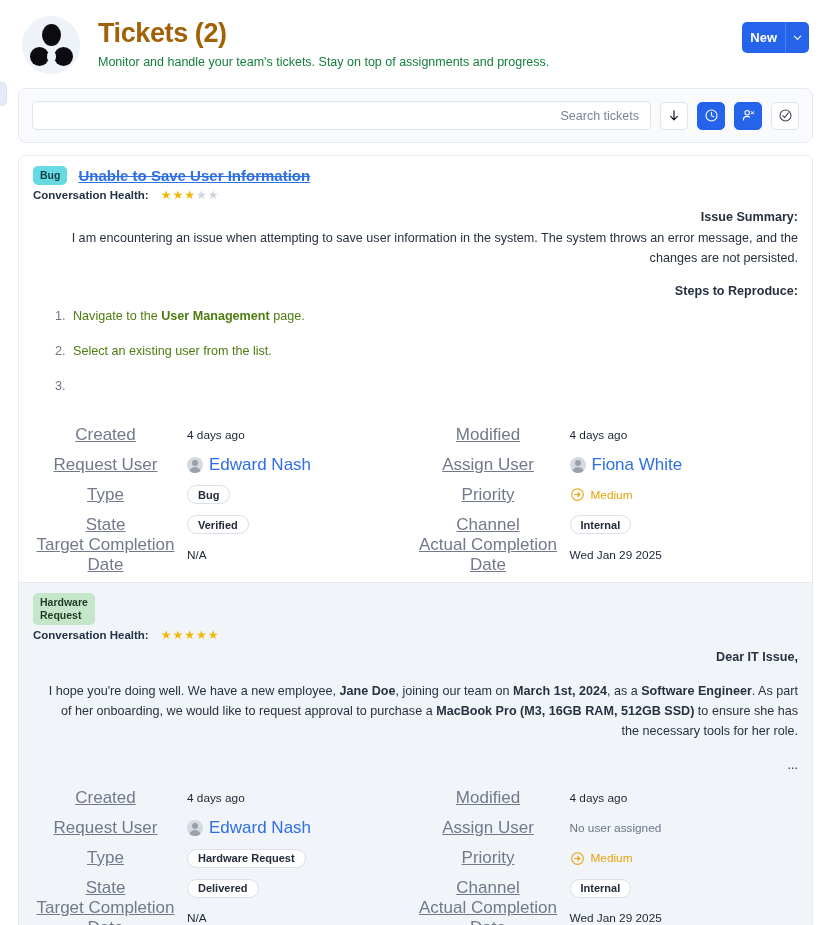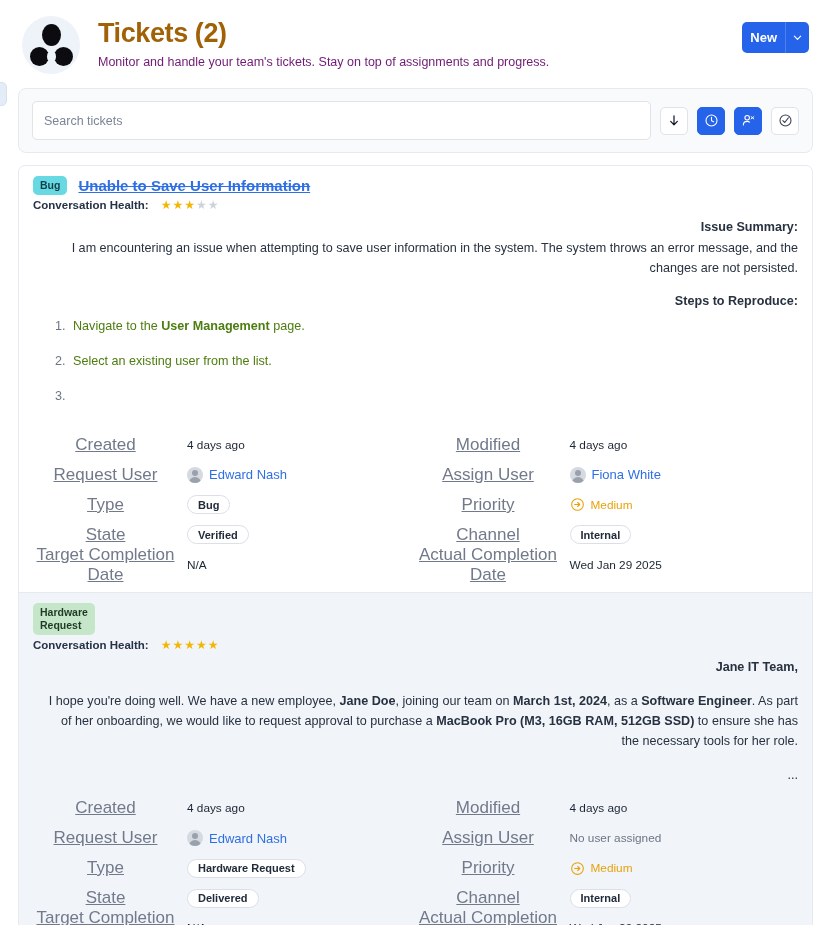--- a/index.html
+++ b/index.html
@@ -55,21 +55,21 @@
   .titlewrap { margin-left: 18px; padding-top: 4px; }
   .page-title {
     font-size: 27px;
     font-weight: bold;
     color: #a16207;
     letter-spacing: -0.4px;
     line-height: 1.15;
   }
   .page-subtitle {
     font-size: 12.5px;
-    color: #701a75;
+    color: #15803d;
     margin-top: 6px;
   }
 
   .header-actions {
     margin-left: auto;
     display: flex;
     padding-top: 8px;
   }
   .btn-new {
     background: #2563eb;
@@ -99,29 +99,30 @@
     background: #f9fafc;
     border: 1px solid #e6eaf0;
     border-radius: 8px;
     padding: 12px 13px;
     display: flex;
     align-items: center;
     gap: 9px;
   }
   .search-input {
     flex: 1;
-    height: 39px;
+    height: 29px;
     border: 1px solid #dfe3ea;
     border-radius: 5px;
     background: #fff;
     padding: 4px 11px;
     font-size: 12.5px;
     color: #334155;
     font-family: "Liberation Sans", sans-serif;
     outline: none;
+    text-align: right;
   }
   .search-input::placeholder { color: #7b8597; }
   .iconbtn {
     width: 28px; height: 28px;
     border-radius: 5px;
     display: flex; align-items: center; justify-content: center;
     cursor: pointer;
     flex: 0 0 28px;
   }
   .iconbtn.light { background: #fff; border: 1px solid #dfe3ea; }
@@ -223,21 +224,21 @@
   .meta-value.muted { color: #6d7584; }
   .chip {
     border: 1px solid #dbe0e8;
     border-radius: 11px;
     background: #fff;
     padding: 2.5px 10px;
     font-size: 11px;
     font-weight: bold;
     color: #212b3a;
   }
-  .user-link { color: #2f6fe4; font-size: 13px; cursor: pointer; }
+  .user-link { color: #2f6fe4; font-size: 17px; cursor: pointer; }
   .avatar {
     width: 16px; height: 16px;
     border-radius: 50%;
     background: #d5d9e0;
     position: relative;
     overflow: hidden;
     flex: 0 0 16px;
   }
   .avatar::before {
     content: ""; position: absolute;
@@ -419,21 +420,21 @@
 Request</span>
       </div>
       <div class="health">
         <span class="health-label">Conversation Health:</span>
         <span class="stars">
           <span class="star">★</span><span class="star">★</span><span class="star">★</span><span class="star">★</span><span class="star">★</span>
         </span>
       </div>
 
       <div class="body">
-        <p class="bold">Jane IT Team,</p>
+        <p class="bold">Dear IT Issue,</p>
         <div class="spacer"></div>
         <p><span>I hope you're doing well. We have a new employee, </span><span class="bold">Jane Doe</span><span>, joining our team on </span><span class="bold">March 1st, 2024</span><span>, as a </span><span class="bold">Software Engineer</span><span>. As part of her onboarding, we would like to request approval to purchase a </span><span class="bold">MacBook Pro (M3, 16GB RAM, 512GB SSD)</span><span> to ensure she has the necessary tools for her role.</span></p>
         <div class="spacer"></div>
         <p>...</p>
       </div>
 
       <div class="meta">
         <div class="meta-col">
           <div class="meta-row">
             <span class="meta-label">Created</span>

